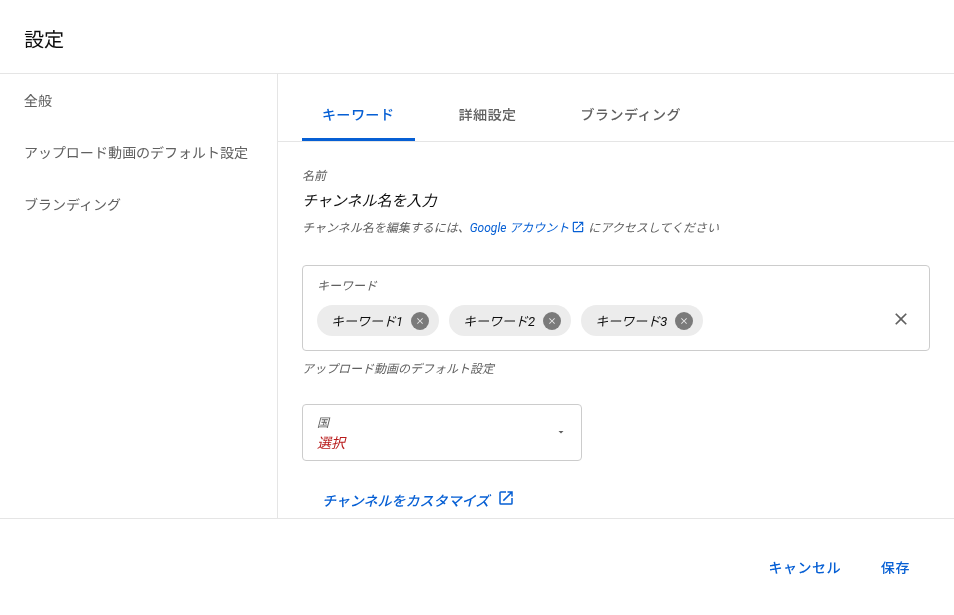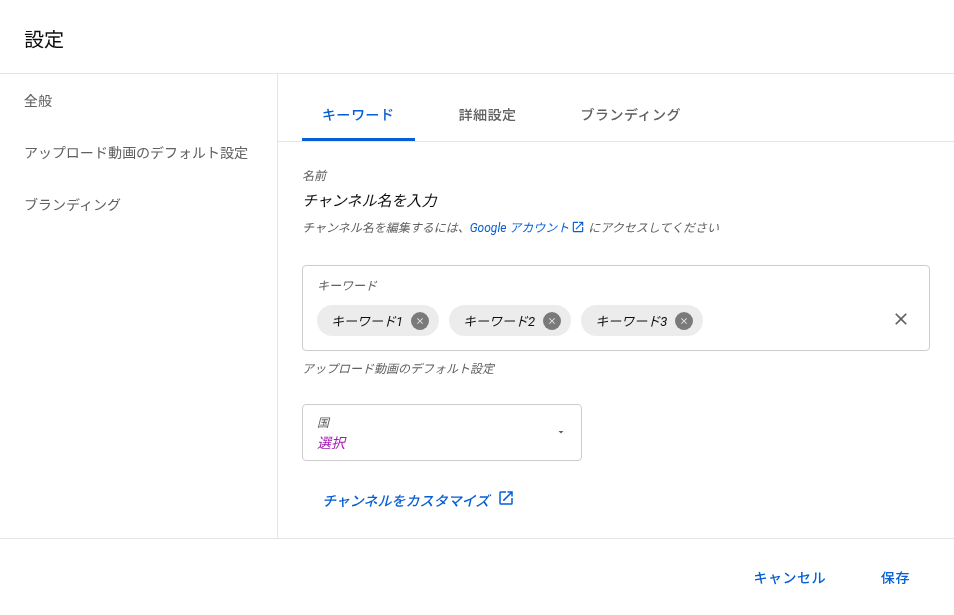--- a/index.html
+++ b/index.html
@@ -168,21 +168,21 @@
       min-width: 280px;
       position: relative;
       cursor: pointer;
     }
     .select-label {
       font-size: 12px;
       color: #606060;
     }
     .select-value {
       font-size: 14px;
-      color: #a21caf;
+      color: #b91c1c;
       margin-top: 2px;
     }
     .select-arrow {
       position: absolute;
       right: 14px;
       top: 50%;
       transform: translateY(-50%);
       color: #606060;
     }
     .customize-link {
@@ -192,22 +192,22 @@
       cursor: pointer;
       display: inline-flex;
       align-items: center;
       gap: 8px;
       text-decoration: none;
       margin-left: 20px;
     }
     .dialog-footer {
       display: flex;
       justify-content: flex-end;
-      gap: 31px;
-      padding: 20px 32px;
+      gap: 16px;
+      padding: 30px 32px;
       border-top: 1px solid #e5e5e5;
       align-items: center;
     }
     .btn {
       background: none;
       border: none;
       color: #065fd4;
       font-size: 14px;
       font-weight: 500;
       padding: 8px 12px;

